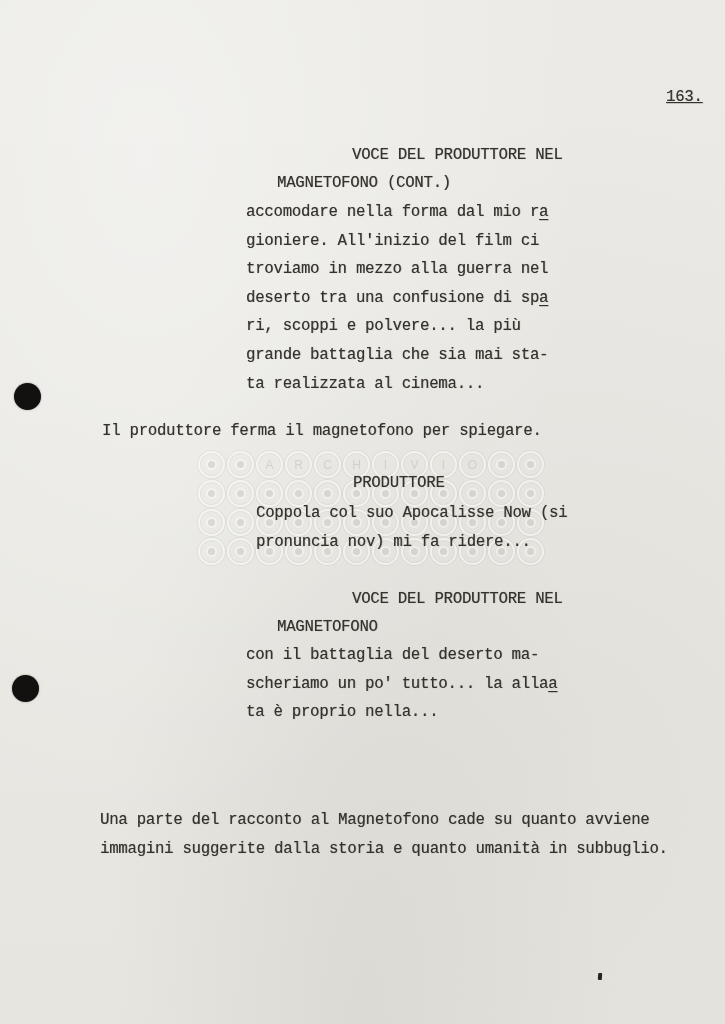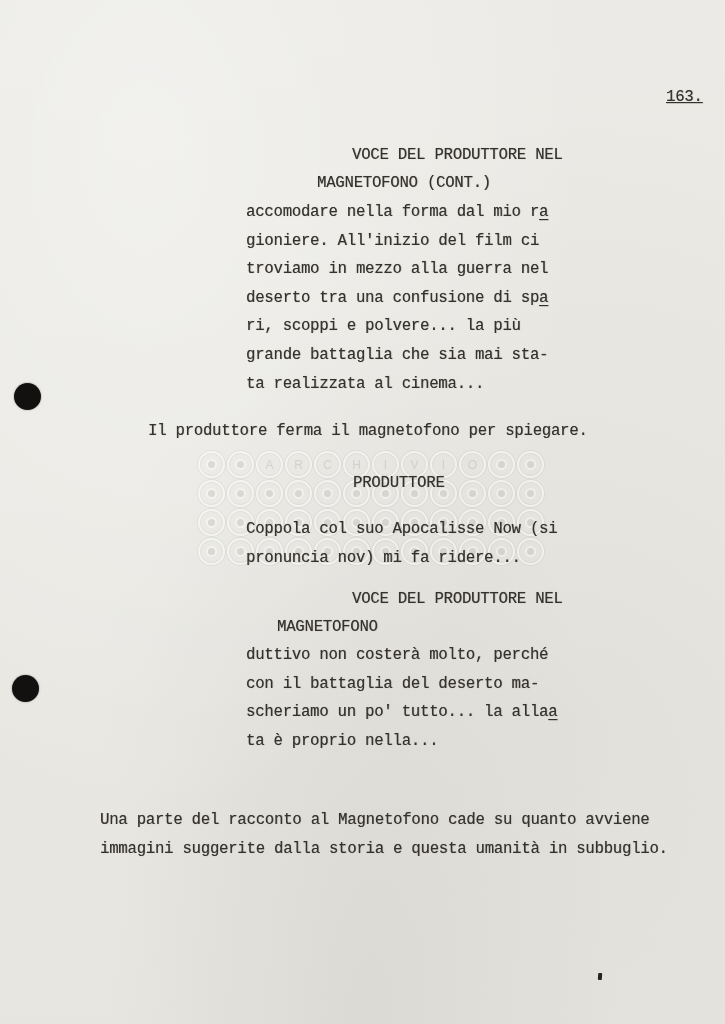--- a/index.html
+++ b/index.html
@@ -213,32 +213,32 @@
         </div>
         <div class="wm-circle">
           <div class="wm-dot"></div>
         </div>
       </div>
     </div>
 
   <div class="txt" style="left:666px;top:83px;text-decoration:underline;">163.</div>
 
   <div class="txt" style="left:352px;top:141px;">VOCE DEL PRODUTTORE NEL</div>
-  <div class="txt" style="left:277px;top:169px;margin-left:40px;">MAGNETOFONO (CONT.)</div>
+  <div class="txt" style="left:277px;top:169px;">MAGNETOFONO (CONT.)</div>
 
   <div class="txt" style="left:246px;top:198px;"><div><span>accomodare nella forma dal mio r</span><span class="u-seg">a</span></div><div><span>gioniere. All'inizio del film ci</span></div><div><span>troviamo in mezzo alla guerra nel</span></div><div><span>deserto tra una confusione di sp</span><span class="u-seg">a</span></div><div><span>ri, scoppi e polvere... la più</span></div><div><span>grande battaglia che sia mai sta-</span></div><div><span>ta realizzata al cinema...</span></div></div>
 
-  <div class="txt" style="left:102px;top:417px;margin-left:46px;">Il produttore ferma il magnetofono per spiegare.</div>
+  <div class="txt" style="left:102px;top:417px;">Il produttore ferma il magnetofono per spiegare.</div>
 
   <div class="txt" style="left:353px;top:469px;text-align:right;">PRODUTTORE</div>
 
-  <div class="txt" style="left:246px;top:499px;margin-top:16px;"><div><span>Coppola col suo Apocalisse Now (si</span></div><div><span>pronuncia nov) mi fa ridere...</span></div></div>
+  <div class="txt" style="left:256px;top:499px;"><div><span>Coppola col suo Apocalisse Now (si</span></div><div><span>pronuncia nov) mi fa ridere...</span></div></div>
 
   <div class="txt" style="left:352px;top:585px;">VOCE DEL PRODUTTORE NEL</div>
   <div class="txt" style="left:277px;top:613px;">MAGNETOFONO</div>
 
-  <div class="txt" style="left:246px;top:641px;"><div><span>duttivo non costerà molto, perché</span></div><div><span>con il battaglia del deserto ma-</span></div><div><span>scheriamo un po' tutto... la alla</span><span class="u-seg">a</span></div><div><span>ta è proprio nella...</span></div></div>
-
-  <div class="txt" style="left:100px;top:806px;line-height:29.3px;font-family:Liberation Mono, monospace;"><div><span>Una parte del racconto al Magnetofono cade su quanto avviene</span></div><div><span>immagini suggerite dalla storia e questa umanità in subbuglio.</span></div></div>
+  <div class="txt" style="left:246px;top:641px;"><div><span>con il battaglia del deserto ma-</span></div><div><span>scheriamo un po' tutto... la alla</span><span class="u-seg">a</span></div><div><span>ta è proprio nella...</span></div></div>
+
+  <div class="txt" style="left:100px;top:806px;line-height:29.3px;font-family:Liberation Mono, monospace;"><div><span>Una parte del racconto al Magnetofono cade su quanto avviene</span></div><div><span>immagini suggerite dalla storia e quanto umanità in subbuglio.</span></div></div>
 
   <div class="speck" style="left:598px;top:973px;"></div>
 
 </div>
 
 </body></html>

